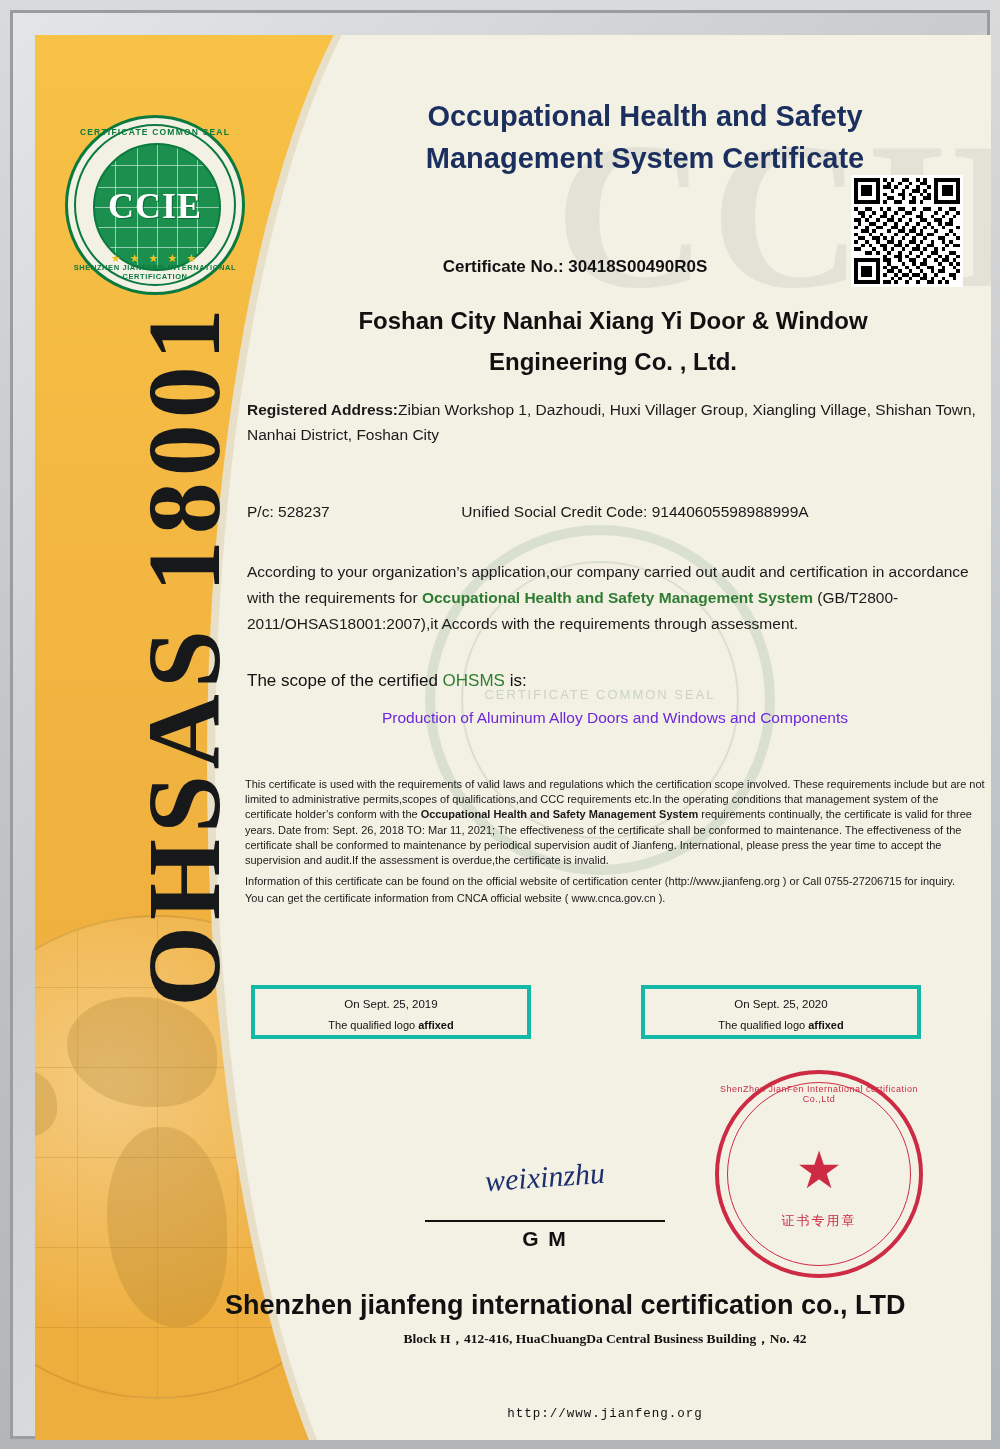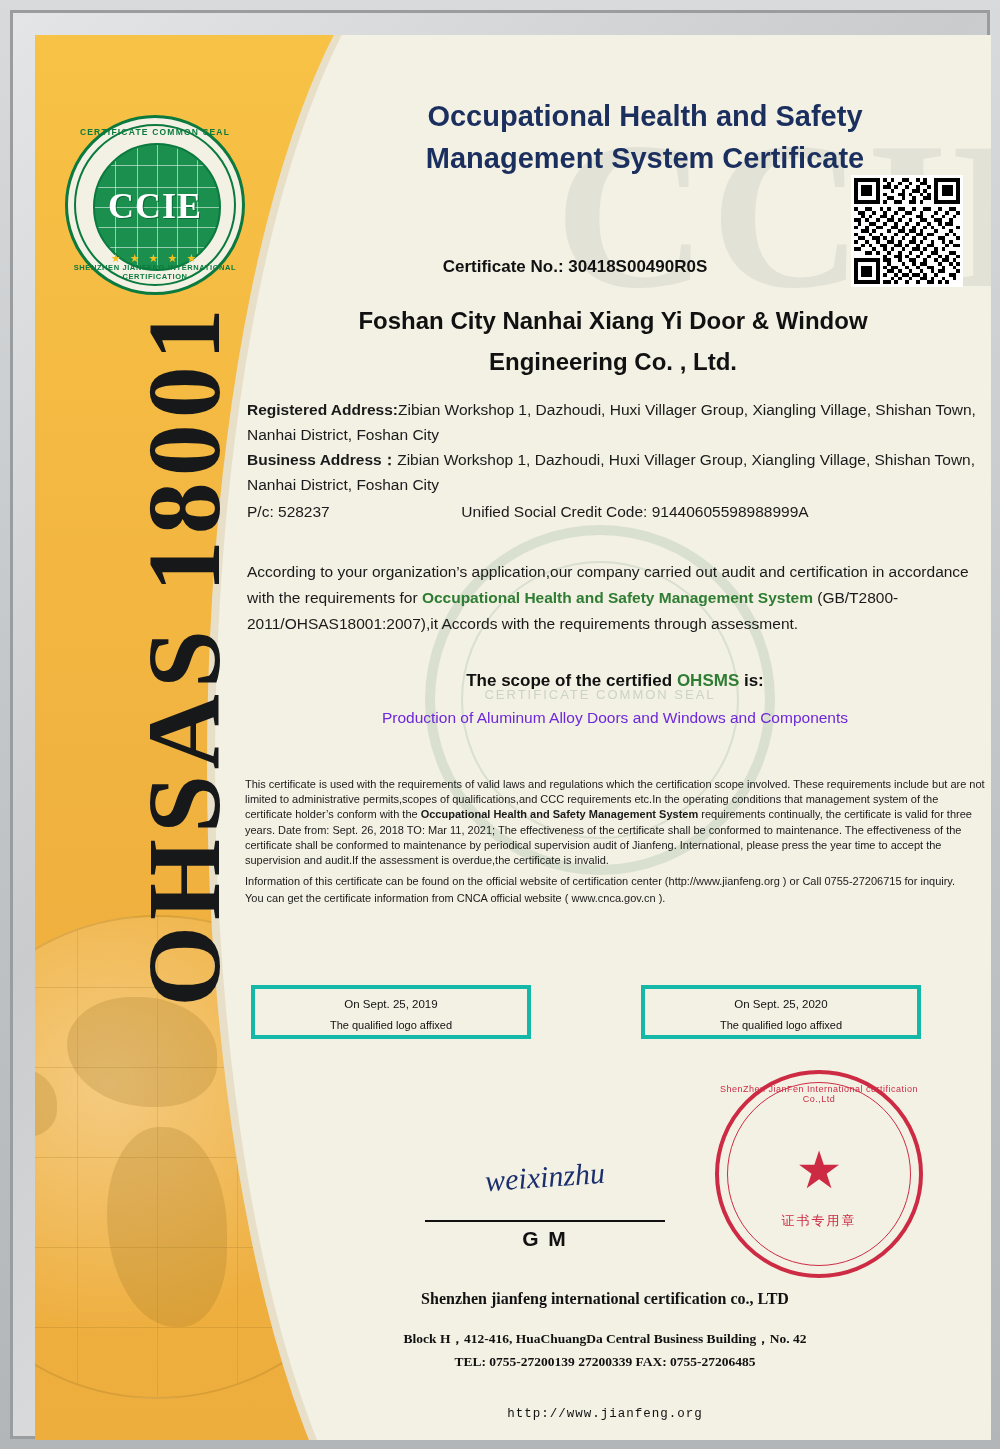--- a/index.html
+++ b/index.html
@@ -149,22 +149,22 @@
     position:absolute;left:22px;top:468px;width:736px;
     font-size:15.5px;color:#1a1a1a;
   }
   .pc-row .pc{display:inline-block;width:210px;}
   .para{
     position:absolute;left:22px;top:524px;width:740px;
     font-size:15.5px;color:#1a1a1a;line-height:1.68;
   }
   .para .grn{color:#2f7d32;font-weight:700;}
   .scope-h{
-    position:absolute;left:22px;top:636px;width:736px;text-align:center;
-    font-size:17px;font-weight:700;color:#111;
+    position:absolute;left:22px;top:636px;width:736px;text-align:left;
+    font-size:17px;font-weight:400;color:#111;
   }
   .scope-h .grn{color:#2f7d32;}
   .scope-t{
     position:absolute;left:22px;top:674px;width:736px;text-align:center;
     font-size:15.5px;color:#6d28d9;
   }
   .issued{
     position:absolute;left:22px;top:706px;width:736px;text-align:center;
     font-size:17px;font-weight:700;color:#111;
   }
@@ -177,21 +177,21 @@
     position:absolute;left:26px;top:950px;width:720px;height:56px;
   }
   .sbox{
     position:absolute;top:0;width:280px;height:54px;border:4px solid #14b8a6;
     text-align:center;box-sizing:border-box;
   }
   .sbox.l{left:0;}
   .sbox.r{left:390px;}
   .sbox .d{font-size:11.5px;margin-top:9px;color:#111;}
   .sbox .q{font-size:11px;margin-top:9px;color:#111;}
-  .sbox .q b{font-weight:400;}
+  .sbox .q b{font-weight:700;}
   
   .redstamp{
     position:absolute;left:490px;top:1035px;width:200px;height:200px;border-radius:50%;
     border:4px solid #c8102e;opacity:.88;
   }
   .redstamp:after{
     content:"";position:absolute;left:8px;top:8px;right:8px;bottom:8px;border-radius:50%;
     border:1px solid #c8102e;
   }
   .redstamp .star{
@@ -213,23 +213,23 @@
     transform:rotate(-4deg);
   }
   .sigline{
     position:absolute;left:200px;top:1185px;width:240px;border-top:2px solid #111;
   }
   .gm{
     position:absolute;left:200px;top:1192px;width:240px;text-align:center;
     font-size:21px;font-weight:700;color:#111;letter-spacing:2px;
   }
   .orgname{
-    position:absolute;left:0px;top:1255px;width:760px;text-align:center;
-    font-family:Liberation Serif, serif;
-    font-size:16px;font-weight:700;color:#111;
+    position:absolute;left:0px;top:1255px;width:760px;
+    font-family:Liberation Sans, sans-serif;
+    font-size:27px;font-weight:700;color:#111;
   }
   .orgaddr{
     position:absolute;left:0px;top:1292px;width:760px;text-align:center;
     font-family:"Liberation Serif", serif;
     font-size:13.5px;font-weight:700;color:#111;line-height:1.72;
   }
   .orgurl{
     position:absolute;left:0px;top:1372px;width:760px;text-align:center;
     font-family:"Liberation Mono", monospace;
     font-size:12.5px;color:#111;letter-spacing:1px;
@@ -532,23 +532,20 @@
 
         <div class="company">
           <div>Foshan City Nanhai Xiang Yi Door &amp; Window</div>
           <div>Engineering Co. , Ltd.</div>
         </div>
 
         <div class="addr">
           <div>
             <b>Registered Address:</b><span>Zibian Workshop 1, Dazhoudi, Huxi Villager Group, Xiangling Village, Shishan Town, Nanhai District, Foshan City</span>
           </div>
-          <div>
-            <b>Business Address：</b><span>Zibian Workshop 1, Dazhoudi, Huxi Villager Group, Xiangling Village, Shishan Town, Nanhai District, Foshan City</span>
-          </div>
         </div>
 
         <div class="pc-row">
           <span class="pc">P/c: 528237</span>
           <span>Unified Social Credit Code: 91440605598988999A</span>
         </div>
 
         <div class="para">
           <span>According to your organization’s application,our company carried out audit and certification in accordance with the requirements for </span><span class="grn">Occupational Health and Safety Management System</span><span> (GB/T2800-2011/OHSAS18001:2007),it Accords with the requirements through assessment.</span>
         </div>
@@ -581,20 +578,19 @@
           <div class="cn">证书专用章</div>
         </div>
 
         <div class="sig">weixinzhu</div>
         <div class="sigline"></div>
         <div class="gm">G M</div>
 
         <div class="orgname">Shenzhen jianfeng international certification co., LTD</div>
         <div class="orgaddr">
           <div>Block H，412-416, HuaChuangDa Central Business Building，No. 42</div>
-          <div>TEL: 0755-27200139  27200339        FAX: 0755-27206485</div>
         </div>
         <div class="orgurl">http://www.jianfeng.org</div>
 
       </div>
     </div>
   </div>
 </div>
 
 </body></html>

